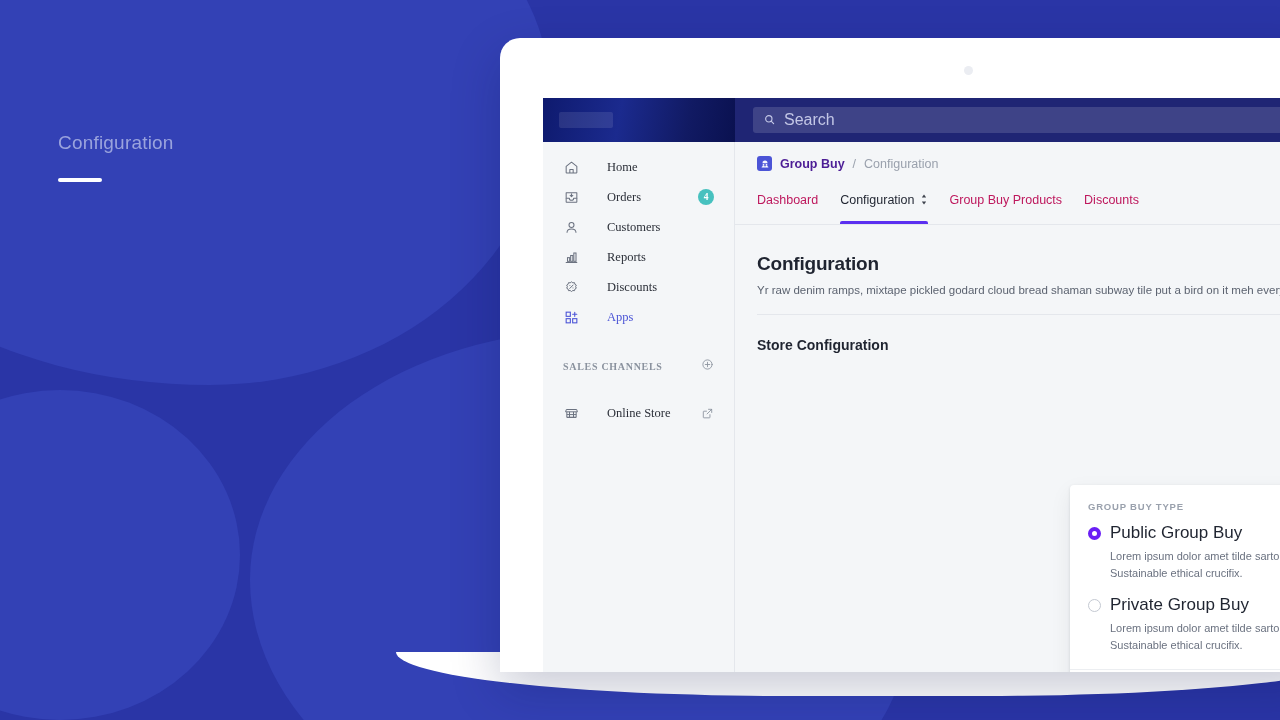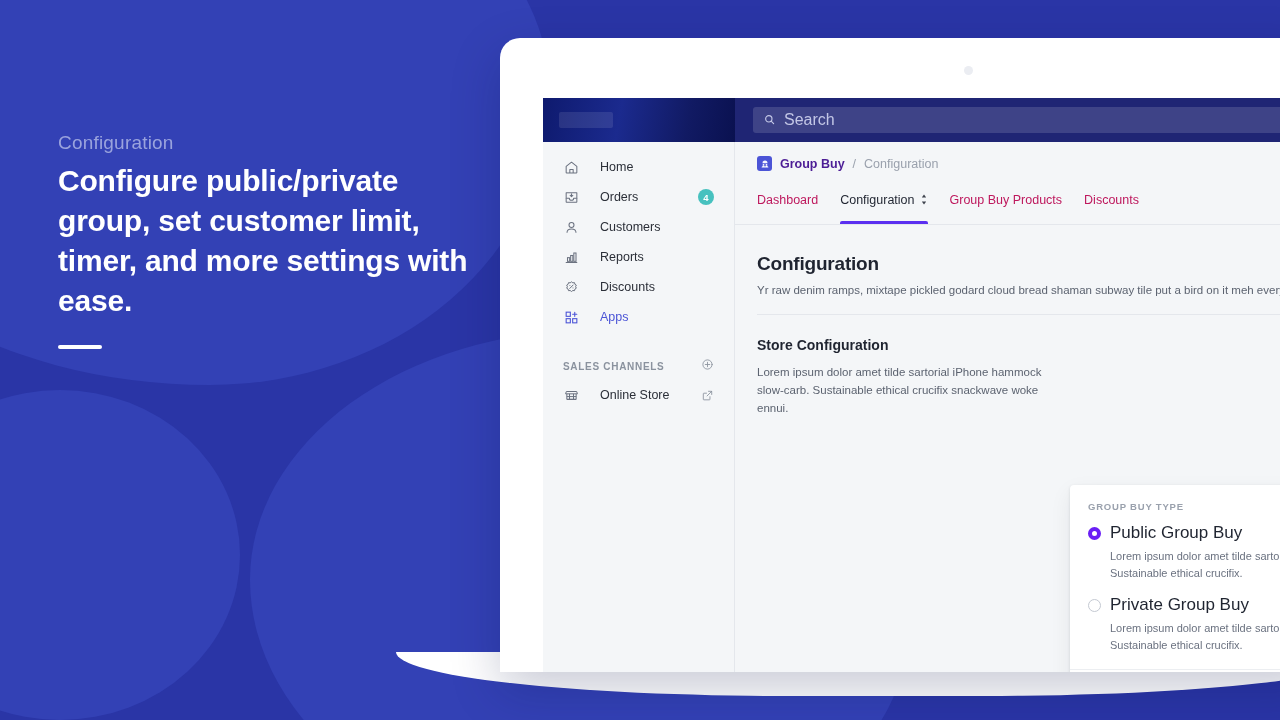--- a/index.html
+++ b/index.html
@@ -53,36 +53,36 @@
     width:100%; height:26px; border-radius:3px;
     background:rgba(255,255,255,.14); padding:0 11px;
   }
   #search-box .txt { font-size:16px; color:#c3c7e6; }
 
   #body-row { display:flex; height:calc(100% - 44px); }
 
   
   #sidebar { width:192px; background:#f4f6f8; border-right:1px solid #e4e7ec; padding-top:12px; flex-shrink:0; }
   .nav-item {
-    display:flex; align-items:center; gap:21px;
+    display:flex; align-items:center; gap:28px;
     height:26px; padding:0 14px 0 14px; margin:0 6px 4px 6px;
-    border-radius:4px; cursor:pointer;
+    border-radius:4px; cursor:pointer;font-family:Liberation Serif, serif;
   }
   .nav-item .label { font-size:12.5px; color:#2b2f38; white-space:nowrap; }
   .nav-item.accent .label { color:#4b54d6; }
   .nav-item .ico { width:16px; height:16px; flex-shrink:0; display:flex; align-items:center; justify-content:center; }
   .nav-item .ico svg { display:block; }
   .badge {
     margin-left:auto; min-width:16px; height:16px; padding:0 5px; border-radius:9px;
     background:#47c1bf; color:#ffffff; font-size:9.5px; font-weight:700;
     display:flex; align-items:center; justify-content:center;
   }
   #channels-head {
     display:flex; align-items:center;
-    margin:26px 6px 6px 6px; padding:0 14px; height:20px;
+    margin:26px 6px 24px 6px; padding:0 14px; height:20px;font-family:Liberation Serif, serif;
   }
   #channels-head .t { font-size:10px; letter-spacing:.7px; color:#8a929e; font-weight:700; }
   #channels-head .plus { margin-left:auto; }
 
   
   #content { flex:1; background:#f4f6f8; min-width:0; position:relative; }
 
   #breadcrumb { display:flex; align-items:center; gap:8px; height:43px; padding:0 22px; }
   #bc-icon {
     width:15px; height:15px; border-radius:3px; background:#4b54d6;
@@ -131,21 +131,20 @@
 <body>
 
 <div id="bg">
   <div class="blob blob-a"></div>
   <div class="blob blob-b"></div>
   <div class="blob blob-c"></div>
 </div>
 
 <div id="copy">
   <div class="eyebrow">Configuration</div>
-  <div class="headline">Configure public/private group, set customer limit, timer, and more settings with ease.</div>
   <div class="rule"></div>
 </div>
 
 <div id="laptop-base"></div>
 
 <div id="laptop-screen">
   <div id="notch-dot"></div>
 
   <div id="app">
 
@@ -305,21 +304,20 @@
 
         <div id="page-head">
           <div id="page-title">Configuration</div>
           <div id="page-sub">Yr raw denim ramps, mixtape pickled godard cloud bread shaman subway tile put a bird on it meh every</div>
         </div>
         <div id="head-divider"></div>
 
         <div id="section">
           <div id="section-left">
             <div id="section-title">Store Configuration</div>
-            <div id="section-desc">Lorem ipsum dolor amet tilde sartorial iPhone hammock slow-carb. Sustainable ethical crucifix snackwave woke ennui.</div>
           </div>
         </div>
 
         <div id="card">
 
           <div class="card-sec">
             <div class="sec-label">GROUP BUY TYPE</div>
 
             <div class="opt">
               <div class="opt-row">

